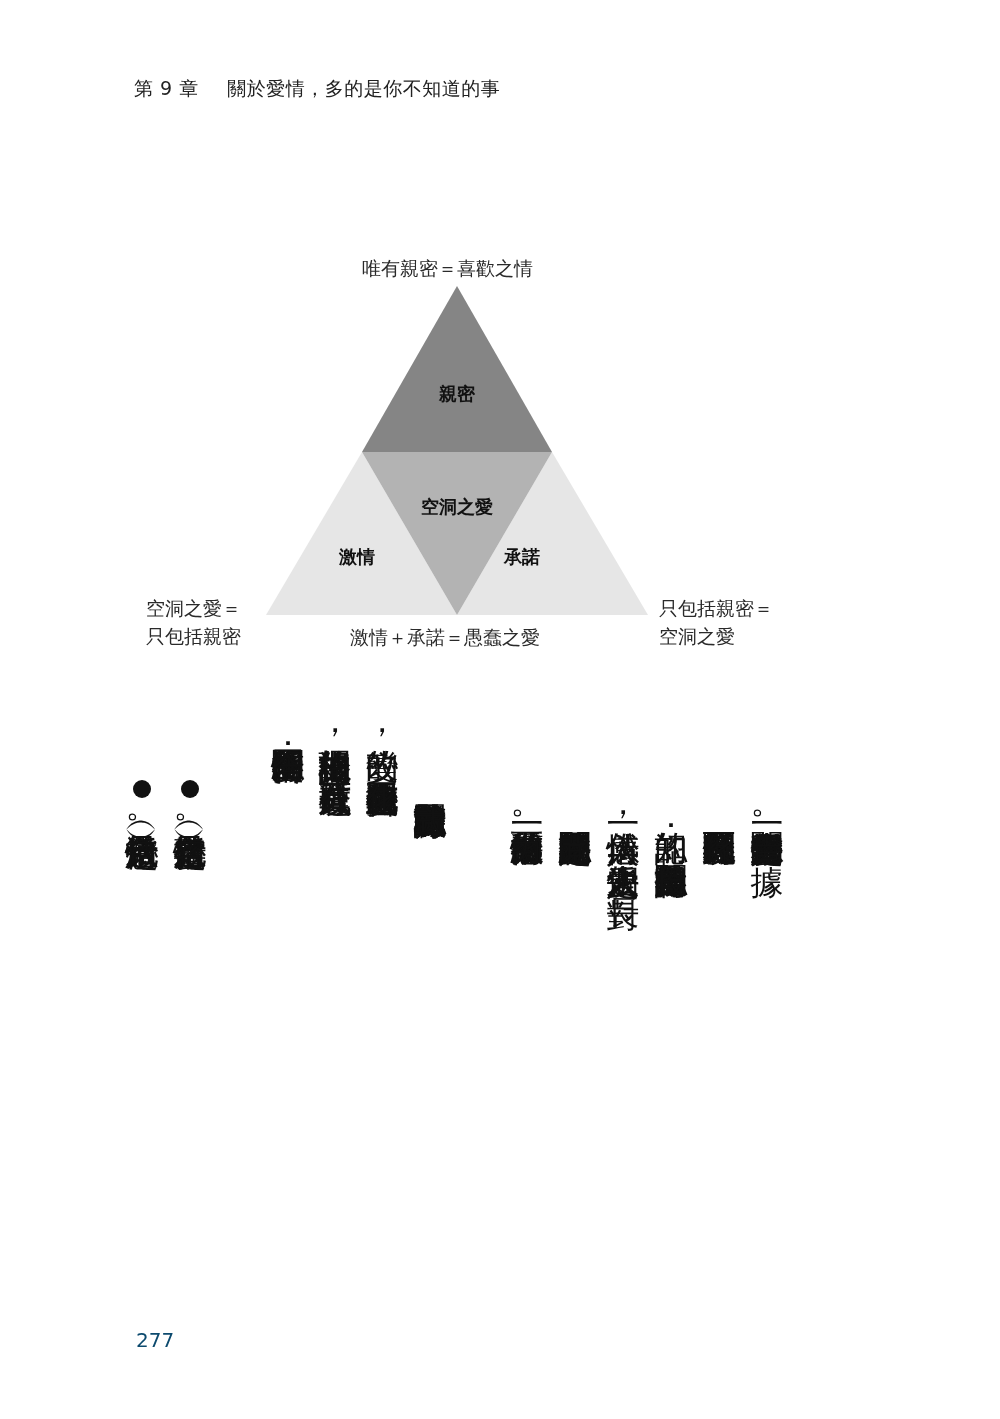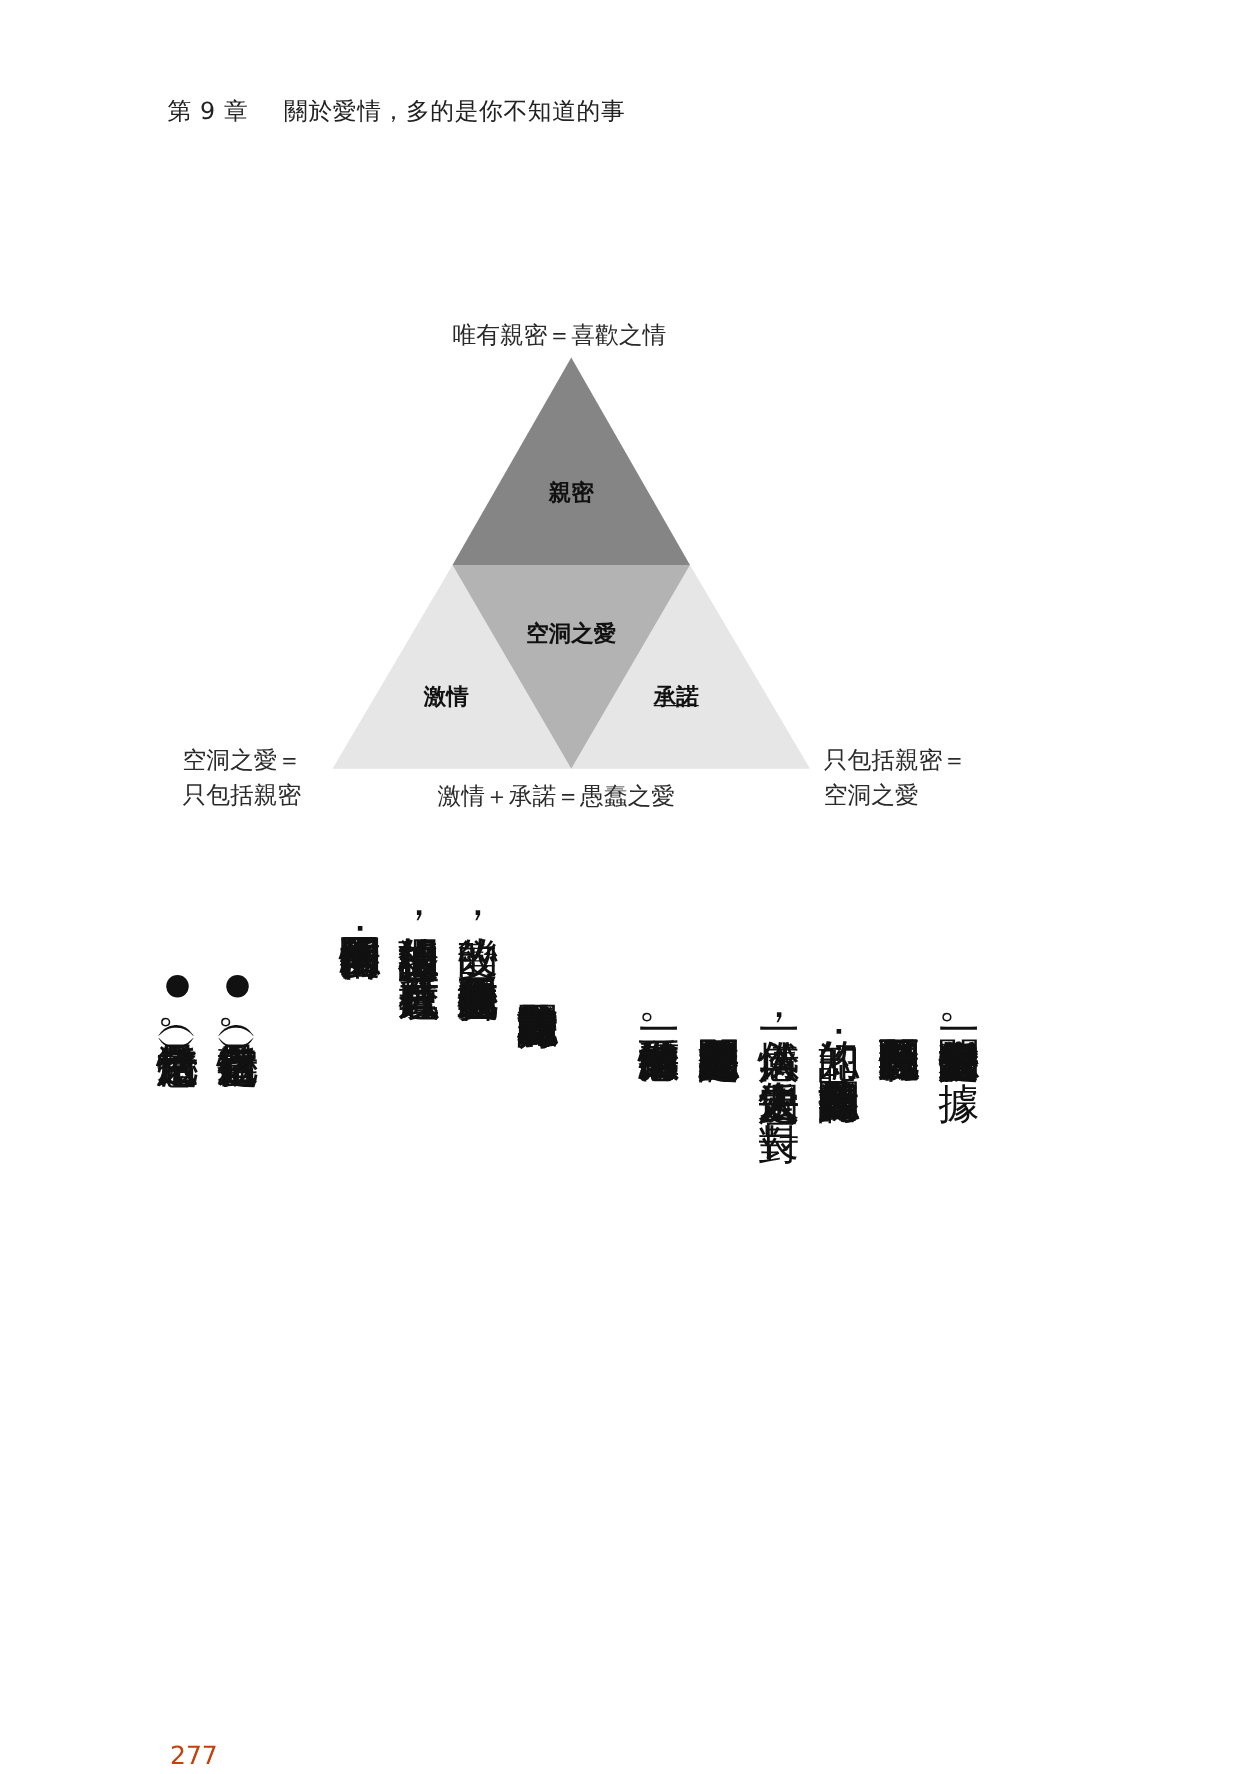--- a/index.html
+++ b/index.html
@@ -10,42 +10,42 @@
   .diagram { position: absolute; left: 0; top: 0; width: 1000px; height: 700px; }
   .diagram svg { position: absolute; left: 0; top: 0; }
   .dlabel { position: absolute; font-size: 19px; line-height: 28px; color: #2a2a2a; white-space: nowrap; }
   .dinner { position: absolute; font-size: 18px; font-weight: bold; color: #111; white-space: nowrap; transform: translate(-50%, -50%); }
   .vcol { position: absolute; writing-mode: vertical-rl; font-family: "DejaVu Serif", "Liberation Serif", serif;
           font-size: 33px; line-height: 36px; letter-spacing: 0px; color: #111; white-space: nowrap; }
   .bullet-col { display: flex; flex-direction: column; align-items: center; position: absolute; }
   .bullet-dot { width: 18px; height: 18px; border-radius: 50%; background: #111; margin-bottom: 12px; }
   .bullet-col .txt { writing-mode: vertical-rl; font-family: "DejaVu Serif", "Liberation Serif", serif;
           font-size: 33px; line-height: 36px; color: #111; white-space: nowrap; }
-  .page-number { position: absolute; left: 136px; top: 1392px; font-size: 20px; color: #c2410c; }
+  .page-number { position: absolute; left: 136px; top: 1328px; font-size: 20px; color: #0c4a6e; }
 </style>
 </head>
 <body>
 
 <div class="running-head">
   <span class="chap">第 9 章</span>
   <span>關於愛情，多的是你不知道的事</span>
 </div>
 
 <div class="diagram">
   <svg width="1000" height="700">
     <polygon id="tri-left" points="266,615 362,452 457,615" fill="#e6e6e6"></polygon>
     <polygon id="tri-right" points="457,615 552,452 648,615" fill="#e6e6e6"></polygon>
     <polygon id="tri-center" points="362,452 552,452 457,615" fill="#b3b3b3"></polygon>
     <polygon id="tri-top" points="457,286 362,452 552,452" fill="#858585"></polygon>
   </svg>
 
   <div class="dinner" style="left:457px; top:394px;font-family:Liberation Mono, monospace;">親密</div>
   <div class="dinner" style="left:457px; top:507px;">空洞之愛</div>
   <div class="dinner" style="left:357px; top:557px;">激情</div>
-  <div class="dinner" style="left:541px; top:557px;text-decoration:underline;">承諾</div>
+  <div class="dinner" style="left:522px; top:557px;">承諾</div>
 
   <div class="dlabel" style="left:362px; top:254px;">唯有親密＝喜歡之情</div>
 
 
 
   <div class="dlabel" style="left:146px; top:594px;">
     <div>空洞之愛＝</div>
     <div>只包括親密</div>
   </div>
 

